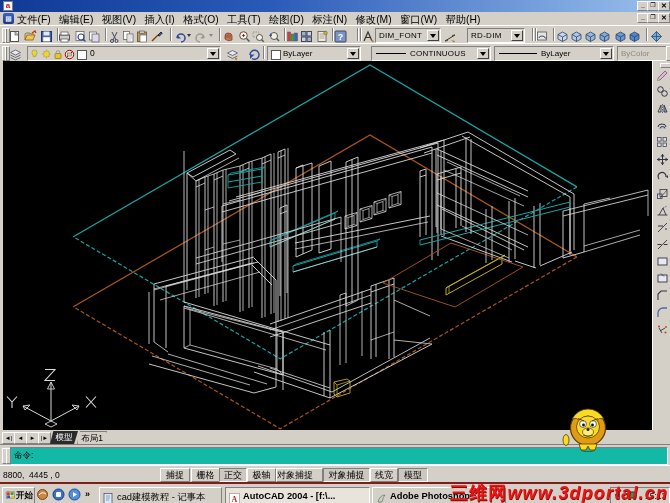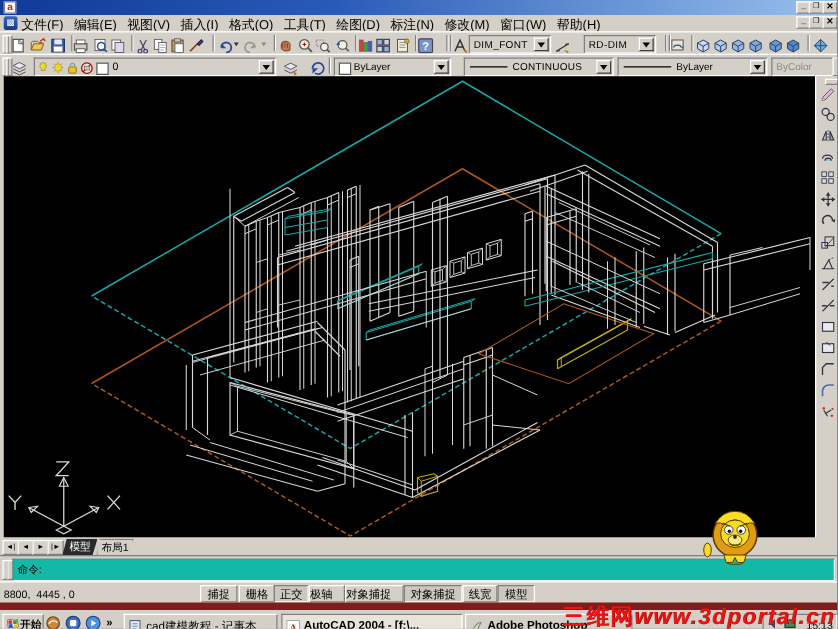--- a/index.html
+++ b/index.html
@@ -610,28 +610,28 @@
   <div class="abs sunken" style="left:10px;top:2px;width:656px;height:16px;background:#14b8a6;">
     <div style="font-size:8.5px;color:#000;padding:2px 0 0 3px;">命令:</div>
   </div>
 </div>
 
 <div class="abs" style="left:0;top:465px;width:670px;height:17px;background:#d4d0c8;border-top:1px solid #fff;box-sizing:border-box;font-size:8.5px;" id="status">
   <div class="abs" style="left:3px;top:4px;color:#000;">8800,&nbsp; 4445 , 0</div>
     <div class="abs raised2" style="left:160px;top:2px;width:28px;height:12px;background:#d4d0c8;font-size:9px;text-align:center;line-height:12px;color:#000;">捕捉</div>
     <div class="abs raised2" style="left:191px;top:2px;width:27px;height:12px;background:#d4d0c8;font-size:9px;text-align:center;line-height:12px;color:#000;">栅格</div>
     <div class="abs sunken" style="left:219px;top:2px;width:26px;height:12px;background:#ccc8c0;font-size:9px;text-align:center;line-height:12px;color:#000;">正交</div>
-    <div class="abs raised2" style="left:247px;top:2px;width:27px;height:12px;background:#d4d0c8;font-size:9px;line-height:12px;color:#000;">极轴</div>
+    <div class="abs raised2" style="left:247px;top:2px;width:27px;height:12px;background:#d4d0c8;font-size:9px;text-align:center;line-height:12px;color:#000;">极轴</div>
     <div class="abs raised2" style="left:276px;top:2px;width:45px;height:12px;background:#d4d0c8;font-size:9px;line-height:12px;color:#000;">对象捕捉</div>
     <div class="abs sunken" style="left:323px;top:2px;width:45px;height:12px;background:#ccc8c0;font-size:9px;text-align:center;line-height:12px;color:#000;">对象捕捉</div>
     <div class="abs raised2" style="left:370px;top:2px;width:26px;height:12px;background:#d4d0c8;font-size:9px;text-align:center;line-height:12px;color:#000;">线宽</div>
     <div class="abs sunken" style="left:398px;top:2px;width:28px;height:12px;background:#ccc8c0;font-size:9px;text-align:center;line-height:12px;color:#000;">模型</div>
 </div>
 
-<div class="abs" style="left:0;top:482px;width:670px;height:21px;background:#d4d0c8;border-top:6px solid #7f1d1d;box-sizing:border-box;text-align:right;" id="taskbar">
+<div class="abs" style="left:0;top:482px;width:670px;height:21px;background:#d4d0c8;border-top:2px solid #7f1d1d;box-sizing:border-box;text-align:right;" id="taskbar">
     <div class="abs raised2" style="left:2px;top:3px;width:31px;height:15px;background:#d4d0c8;">
       <svg class="abs" style="left:2px;top:2px" width="11" height="11" viewBox="0 0 11 11">
         <path d="M1,2.2 q2,-1.2 4,-0.3 q2,0.9 4,-0.3 l0.6,6.2 q-2,1.2 -4,0.3 q-2,-0.9 -4,0.3 z" fill="#fff" stroke="#333" stroke-width="0.5"></path>
         <path d="M1.6,2.5 l0.35,2.8 q1.5,-0.6 3,-0.2 l-0.35,-2.8 q-1.5,-0.4 -3,0.2" fill="#e03020"></path>
         <path d="M5.3,2.4 l0.35,2.8 q1.5,0.35 3,-0.35 l-0.35,-2.8 q-1.5,0.7 -3,0.35" fill="#30a030"></path>
         <path d="M2,5.6 l0.35,2.8 q1.5,-0.6 3,-0.2 l-0.35,-2.8 q-1.5,-0.4 -3,0.2" fill="#2858c8"></path>
         <path d="M5.7,5.5 l0.35,2.8 q1.5,0.35 3,-0.35 l-0.35,-2.8 q-1.5,0.7 -3,0.35" fill="#e8c020"></path>
       </svg>
       <span style="position:absolute;left:13px;top:2px;font-size:8.5px;font-weight:bold;">开始</span>
     </div>

